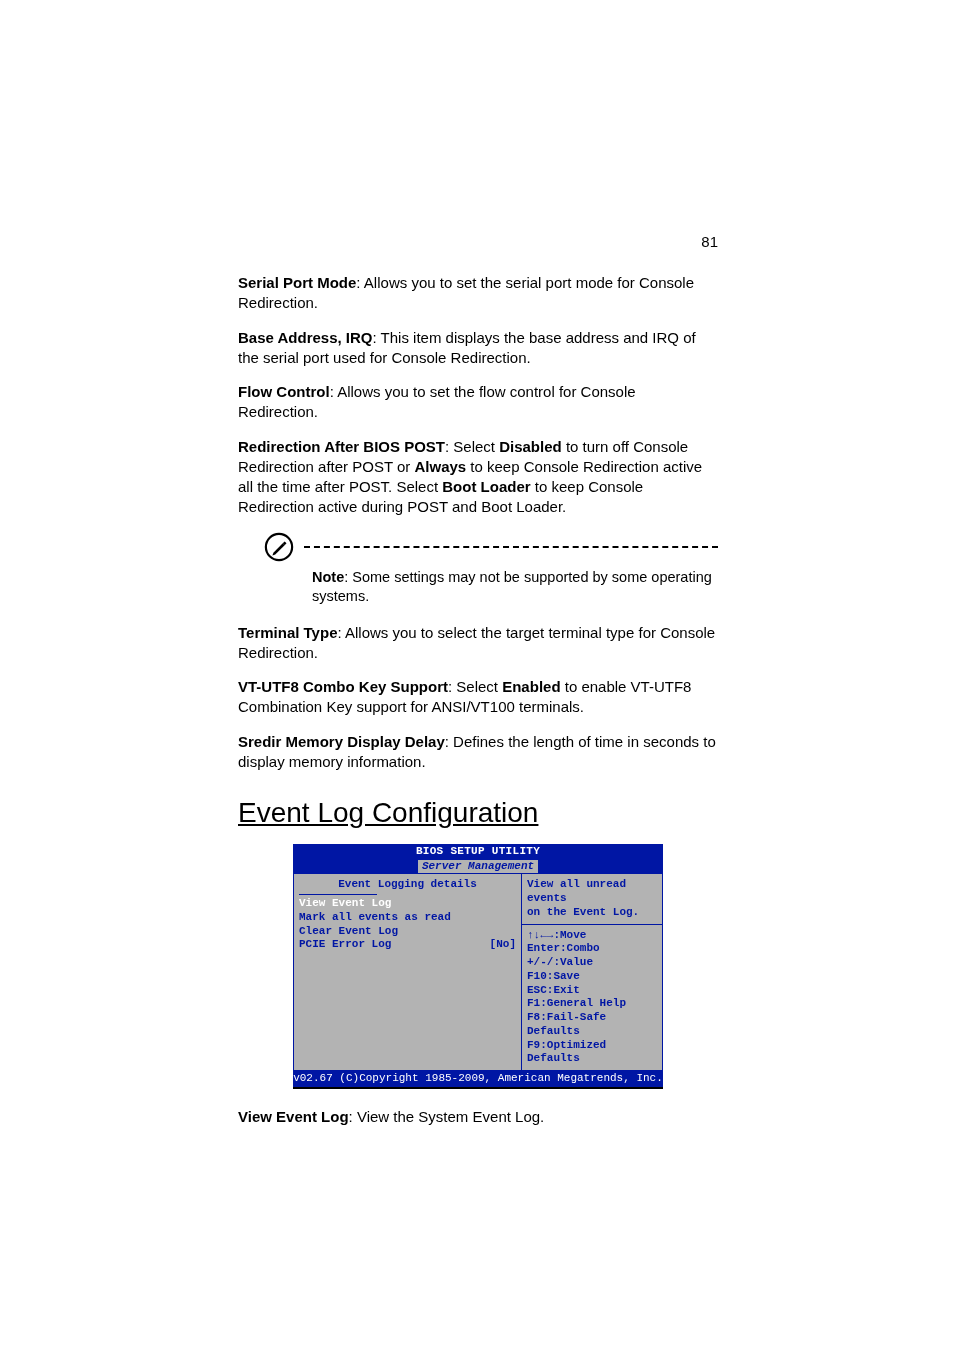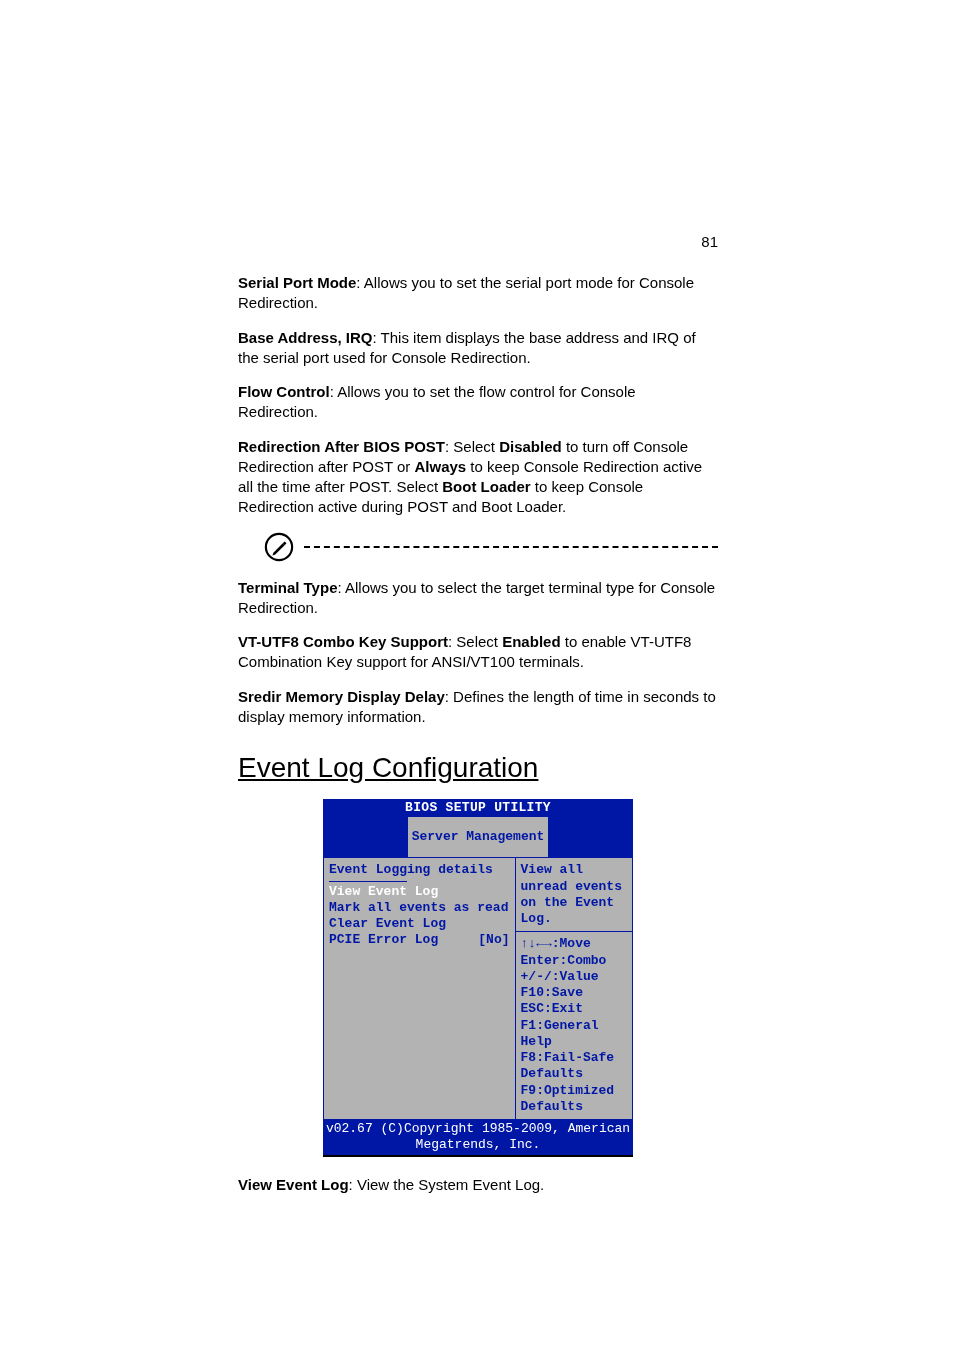--- a/index.html
+++ b/index.html
@@ -59,46 +59,47 @@
   h2.section {
     font-size: 28px;
     font-weight: 400;
     margin-top: 22px;
     margin-bottom: 10px;
     font-family: "Segoe UI Light", "Segoe UI", Arial, sans-serif;
     text-decoration: underline;
   }
   
   .bios {
-    width: 310px;
+    width: 370px;
     margin: 12px auto 18px auto;
     font-family: "Courier New", monospace;
-    font-size: 13px;
+    font-size: 11px;
     line-height: 1.25;
     border-bottom: 2px solid #000;
   }
   .bios-header {
     background: #0016a4;
     color: #ffffff;
     text-align: center;
     font-weight: 700;
     padding: 1px 0;
     letter-spacing: 0.3px;
   }
   .bios-tabs {
     background: #0016a4;
     text-align: center;
     padding-bottom: 1px;
   }
   .bios-tab-active {
     background: #b3b3b3;
     color: #0016a4;
     display: inline-block;
-    padding: 12px 4px;
-    font-weight: 700;
+    padding: 0 4px;
+    font-weight: 700;
+    font-style: italic;
   }
   .bios-body {
     display: flex;
     background: #b3b3b3;
   }
   .bios-left {
     flex: 1.55;
     border: 1px solid #0016a4;
     border-top: none;
     padding: 4px 5px;
@@ -121,20 +122,21 @@
     font-weight: 700;
   }
   .bios-right-bot {
     padding: 4px 5px;
     border-top: 1px solid #0016a4;
     font-weight: 700;
   }
   .bios-left-title {
     font-weight: 700;
     margin-bottom: 2px;
+    text-align: center;
   }
   .bios-divider {
     border-top: 1px solid #0016a4;
     width: 78px;
     margin-bottom: 2px;
   }
   .bios-item-sel {
     color: #ffffff;
     font-weight: 700;
   }
@@ -179,20 +181,23 @@
 
     <div class="note-block">
       <div class="note-icon-row">
         <svg class="note-icon" viewBox="0 0 32 32">
           <circle cx="16" cy="16" r="14" fill="none" stroke="#000" stroke-width="2.3"></circle>
           <path d="M10 22 L20 12 L22 14 L12 24 L9 25 Z" fill="#000"></path>
           <path d="M20 12 L22 10 L24 12 L22 14 Z" fill="#000"></path>
         </svg>
         <div class="dashed-line"></div>
       </div>
+      <p class="note-text">
+        <span class="bold">Note</span><span>: Some settings may not be supported by some operating systems.</span>
+      </p>
     </div>
 
     <p class="para">
       <span class="bold">Terminal Type</span><span>: Allows you to select the target terminal type for Console Redirection.</span>
     </p>
 
     <p class="para">
       <span class="bold">VT-UTF8 Combo Key Support</span><span>: Select </span><span class="bold">Enabled</span><span> to enable VT-UTF8 Combination Key support for ANSI/VT100 terminals.</span>
     </p>
 

